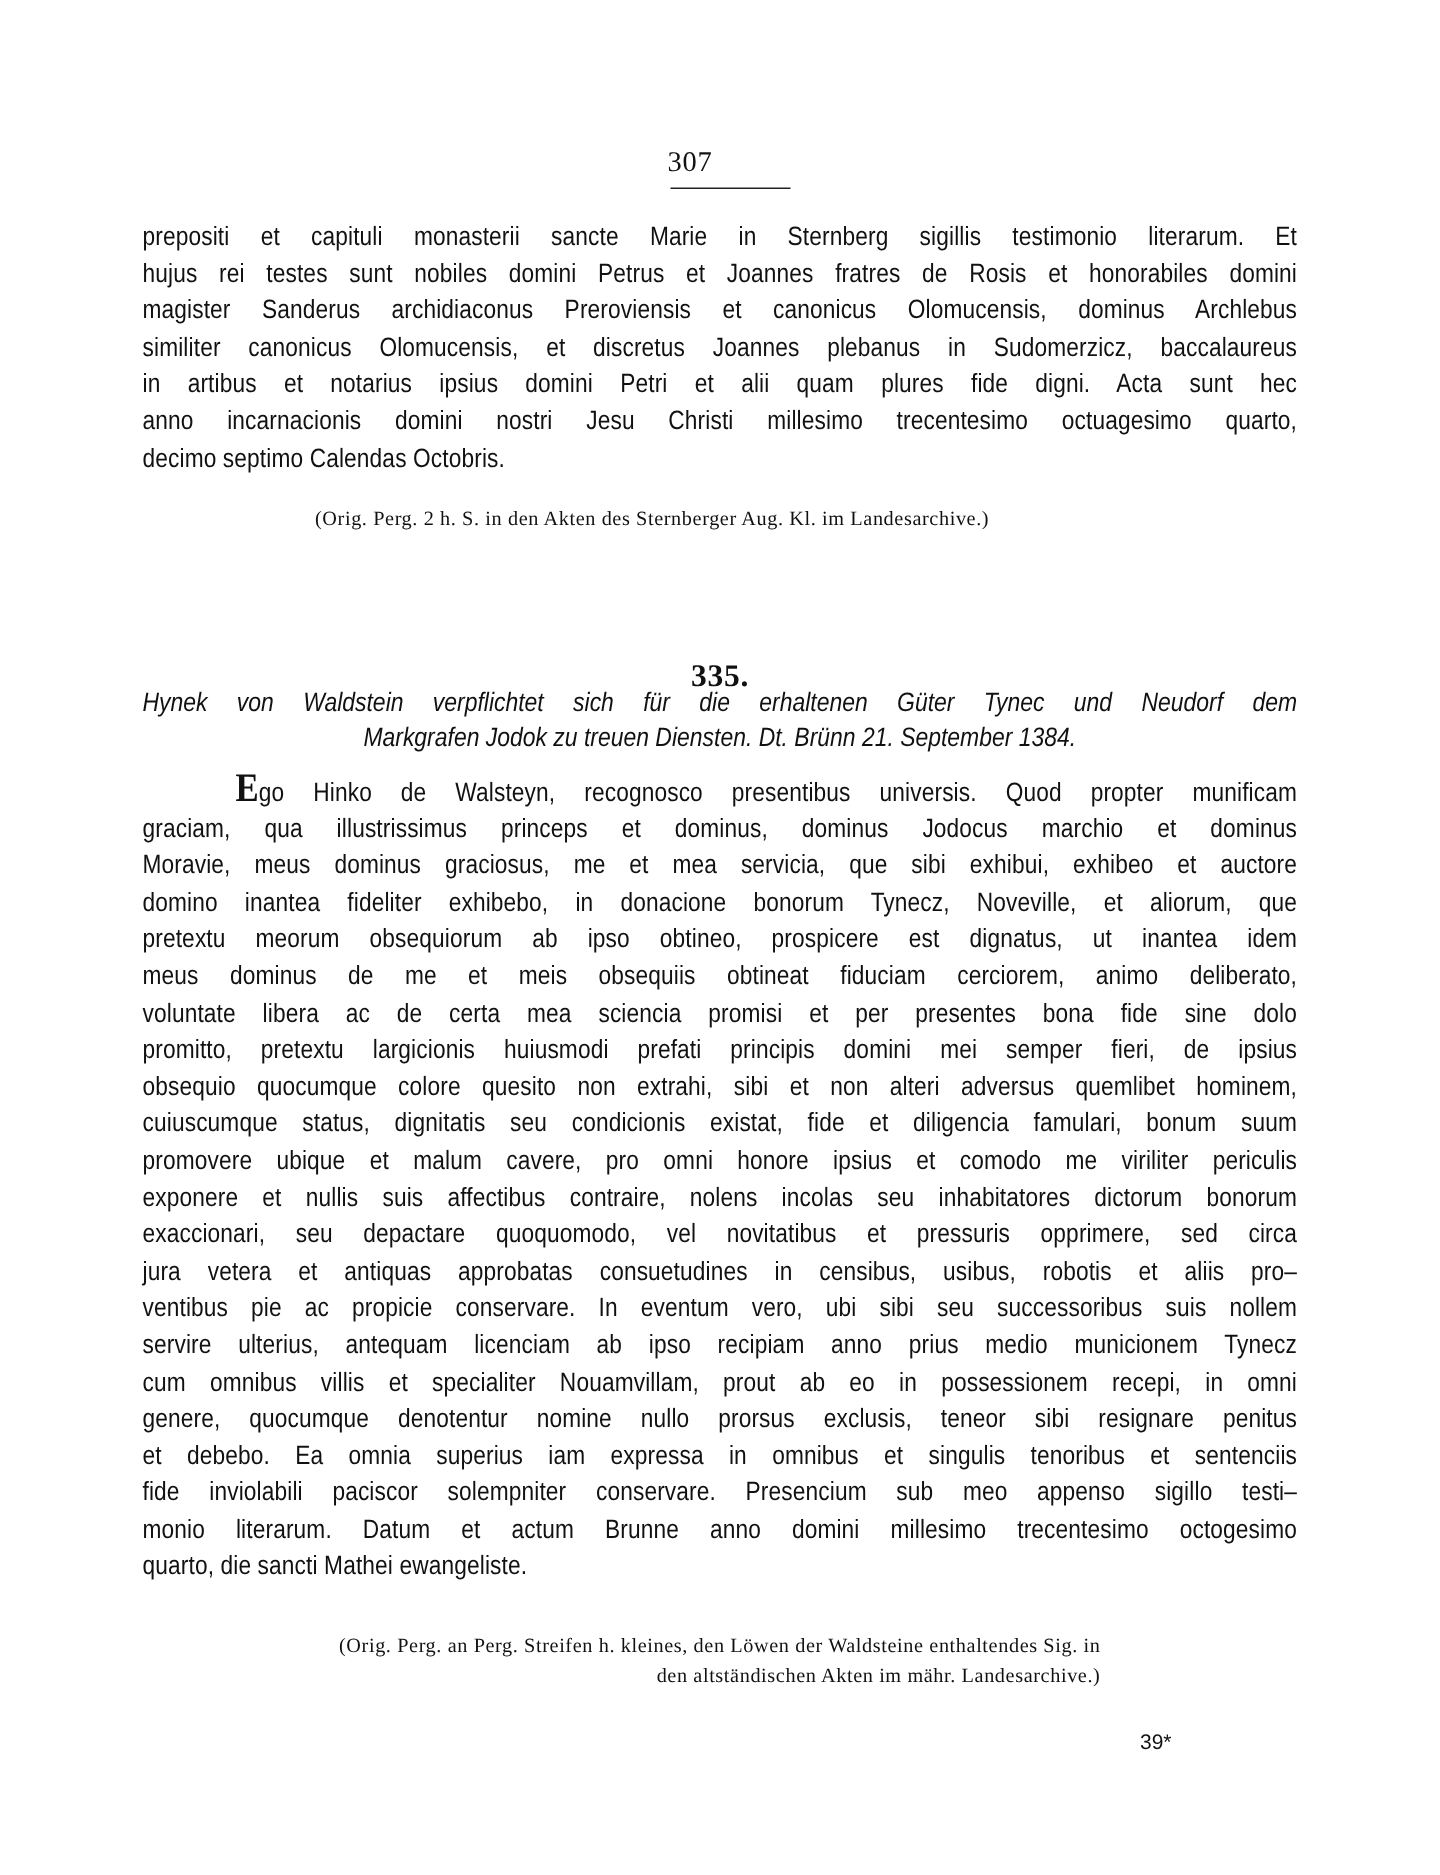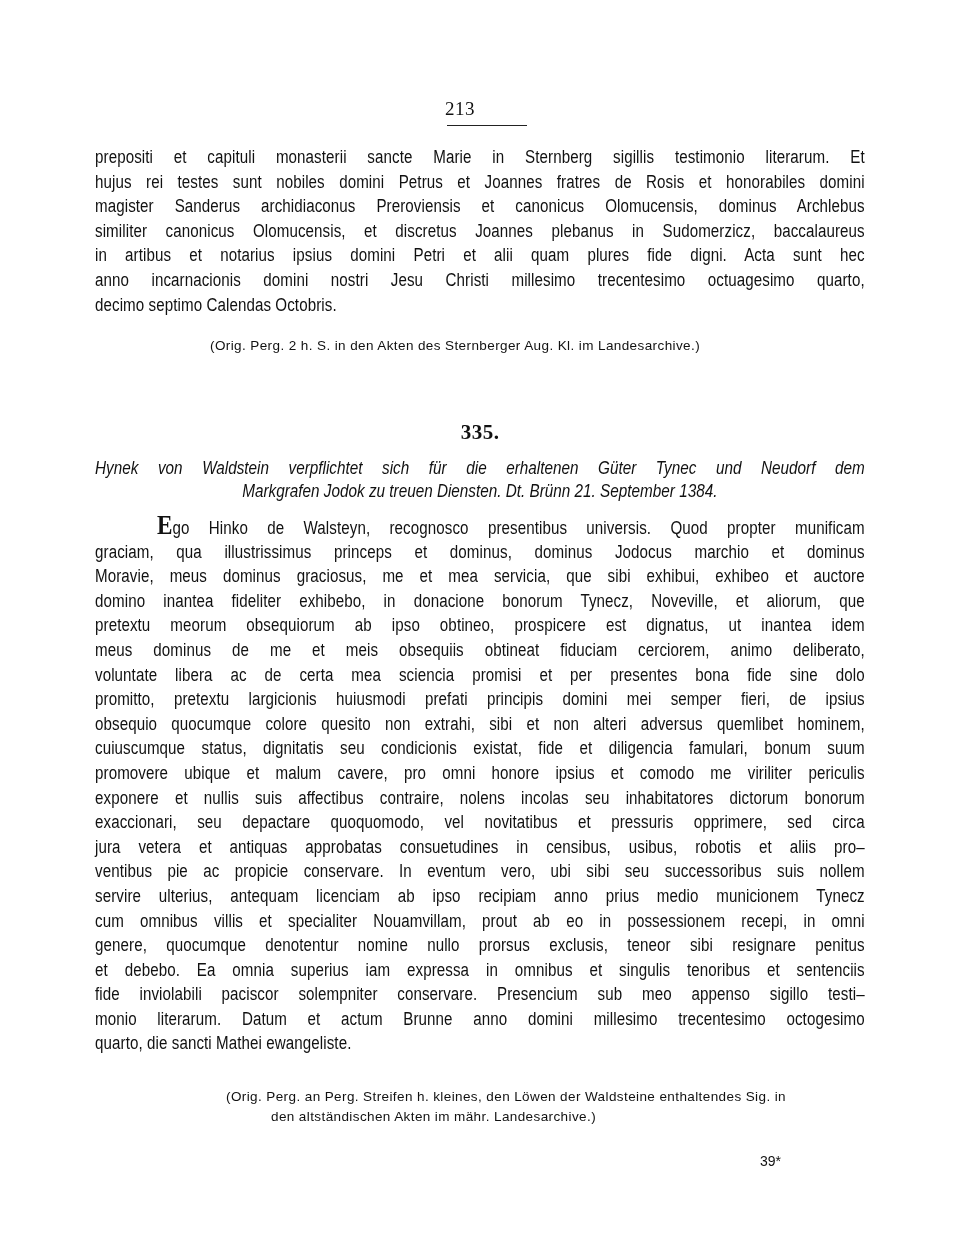--- a/index.html
+++ b/index.html
@@ -53,34 +53,35 @@
     .line.last {
       text-align-last: left;
     }
     .block1 {
       position: absolute;
       left: 95px;
       top: 145px;
     }
     .note {
       position: absolute;
-      font-family: Liberation Sans, sans-serif;
+      font-family: Liberation Serif, serif;
       font-size: 13.5px;
       letter-spacing: 0.4px;
       white-space: nowrap;
+      text-align: right;
     }
     .note1 {
       left: 210px;
       top: 338px;
     }
     .doc-number {
       position: absolute;
       left: 0;
       width: 960px;
-      top: 420px;
+      top: 438px;
       text-align: center;
       font-family: "Liberation Serif", "DejaVu Serif", serif;
       font-weight: bold;
       font-size: 21px;
       letter-spacing: 0.5px;
     }
     .headline {
       position: absolute;
       left: 95px;
       top: 457px;
@@ -131,21 +132,21 @@
       position: absolute;
       left: 760px;
       top: 1153px;
       font-family: Liberation Sans, sans-serif;
       font-size: 14px;
     }
   </style>
 </head>
 <body>
 
-<div class="page-number">213</div>
+<div class="page-number">307</div>
 <div class="page-rule"></div>
 
 <div class="body-text block1">
   <span class="line">prepositi et capituli monasterii sancte Marie in Sternberg sigillis testimonio literarum. Et</span>
   <span class="line">hujus rei testes sunt nobiles domini Petrus et Joannes fratres de Rosis et honorabiles domini</span>
   <span class="line">magister Sanderus archidiaconus Preroviensis et canonicus Olomucensis, dominus Archlebus</span>
   <span class="line">similiter canonicus Olomucensis, et discretus Joannes plebanus in Sudomerzicz, baccalaureus</span>
   <span class="line">in artibus et notarius ipsius domini Petri et alii quam plures fide digni. Acta sunt hec</span>
   <span class="line">anno incarnacionis domini nostri Jesu Christi millesimo trecentesimo octuagesimo quarto,</span>
   <span class="line last">decimo septimo Calendas Octobris.</span>

